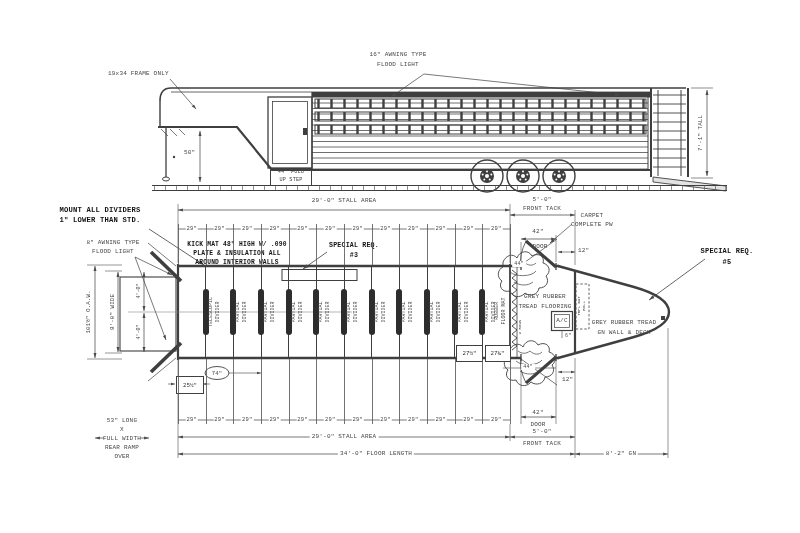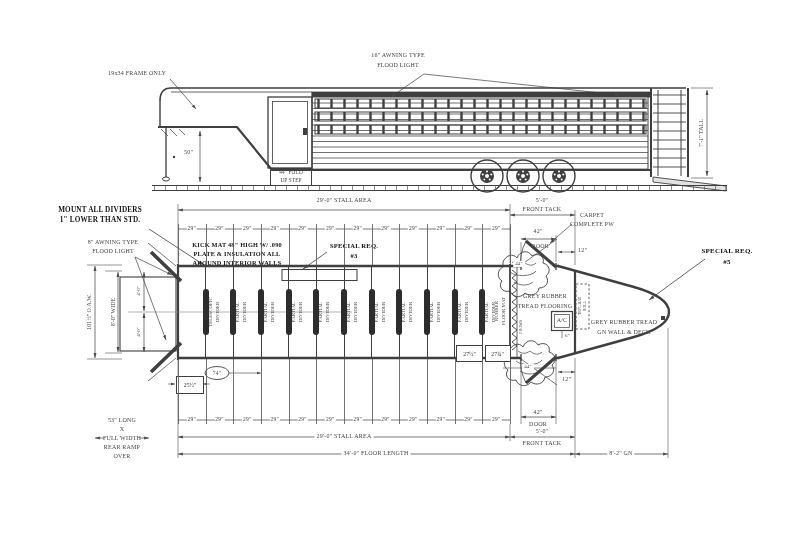--- a/index.html
+++ b/index.html
@@ -1,17 +1,17 @@
 <!DOCTYPE html>
 <html><head>
 <meta charset="utf-8">
 <style>
   html,body{margin:0;padding:0;background:#fff}
   #canvas{position:relative;width:800px;height:533px;background:#fff;overflow:hidden;
-    font-family:Liberation Serif, serif;color:#474747}
+    font-family:Liberation Mono, monospace;color:#474747}
   svg{position:absolute;left:0;top:0}
   .t{position:absolute;white-space:nowrap;font-size:6px;line-height:7px;letter-spacing:.2px;color:#474747}
   .c{transform:translateX(-50%);text-align:center}
   .bg{background:#fff;padding:0 2px}
   .b{font-weight:bold;color:#141414}
   .f5{font-size:5px;line-height:6px}
   .f55{font-size:5.5px}
   .f7{font-size:7.2px;line-height:10px}
   .lh9{line-height:9px}
   .lh95{line-height:9.5px}

